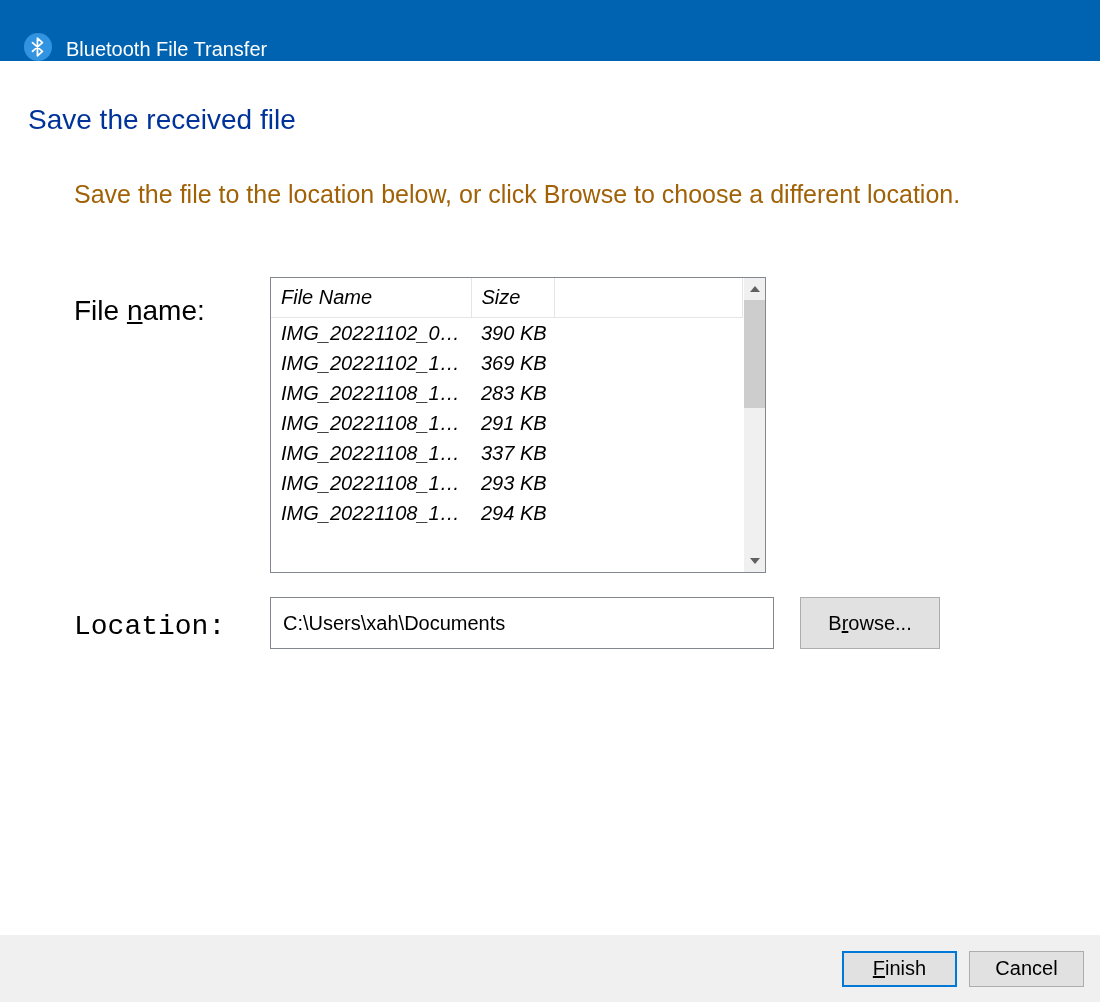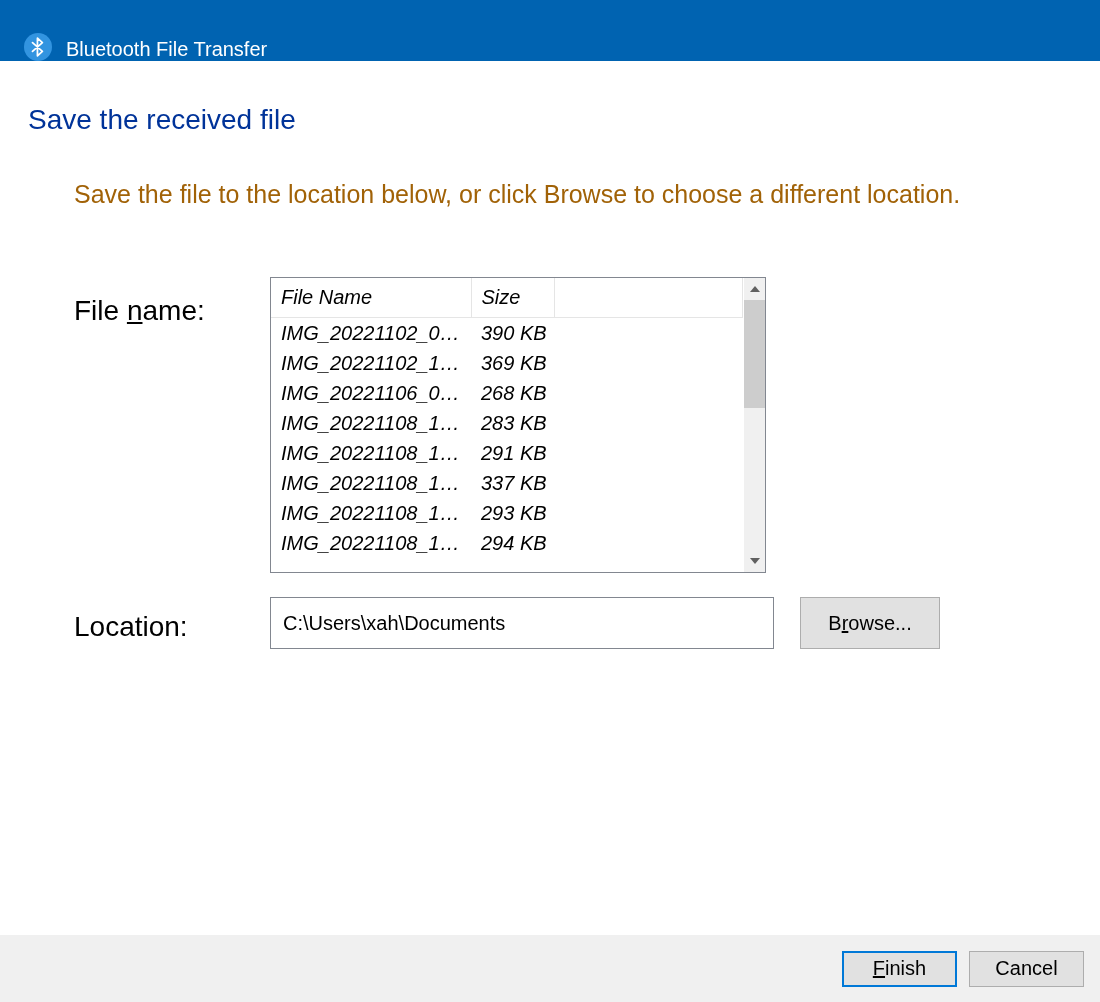--- a/index.html
+++ b/index.html
@@ -163,21 +163,21 @@
     border: 1px solid #adadad;
     background: #e1e1e1;
     cursor: pointer;
     display: flex;
     align-items: center;
     justify-content: center;
   }
   .footer-btn.default {
     border: 2px solid #0078d7;
   }
-  .loc-row .row-label { padding-top: 14px; }
+  .loc-row .row-label { padding-top: 14px; font-family: Liberation Mono, monospace; }
 </style>
 </head>
 <body>
 
 <div class="titlebar">
   <span class="bt-icon">
     <svg viewBox="0 0 12 20" fill="none" stroke="#fff" stroke-width="1.6" stroke-linejoin="round" stroke-linecap="round">
       <path d="M1 6 L10 14 L5.5 18 L5.5 2 L10 6 L1 14"></path>
     </svg>
   </span>
@@ -204,25 +204,20 @@
           </thead>
           <tbody id="file-tbody">
               <tr>
                 <td class="col-name">IMG_20221102_09...</td>
                 <td class="col-size">390 KB</td>
                 <td></td>
               </tr>
               <tr>
                 <td class="col-name">IMG_20221102_10...</td>
                 <td class="col-size">369 KB</td>
-                <td></td>
-              </tr>
-              <tr>
-                <td class="col-name">IMG_20221106_00...</td>
-                <td class="col-size">268 KB</td>
                 <td></td>
               </tr>
               <tr>
                 <td class="col-name">IMG_20221108_13...</td>
                 <td class="col-size">283 KB</td>
                 <td></td>
               </tr>
               <tr>
                 <td class="col-name">IMG_20221108_17...</td>
                 <td class="col-size">291 KB</td>

